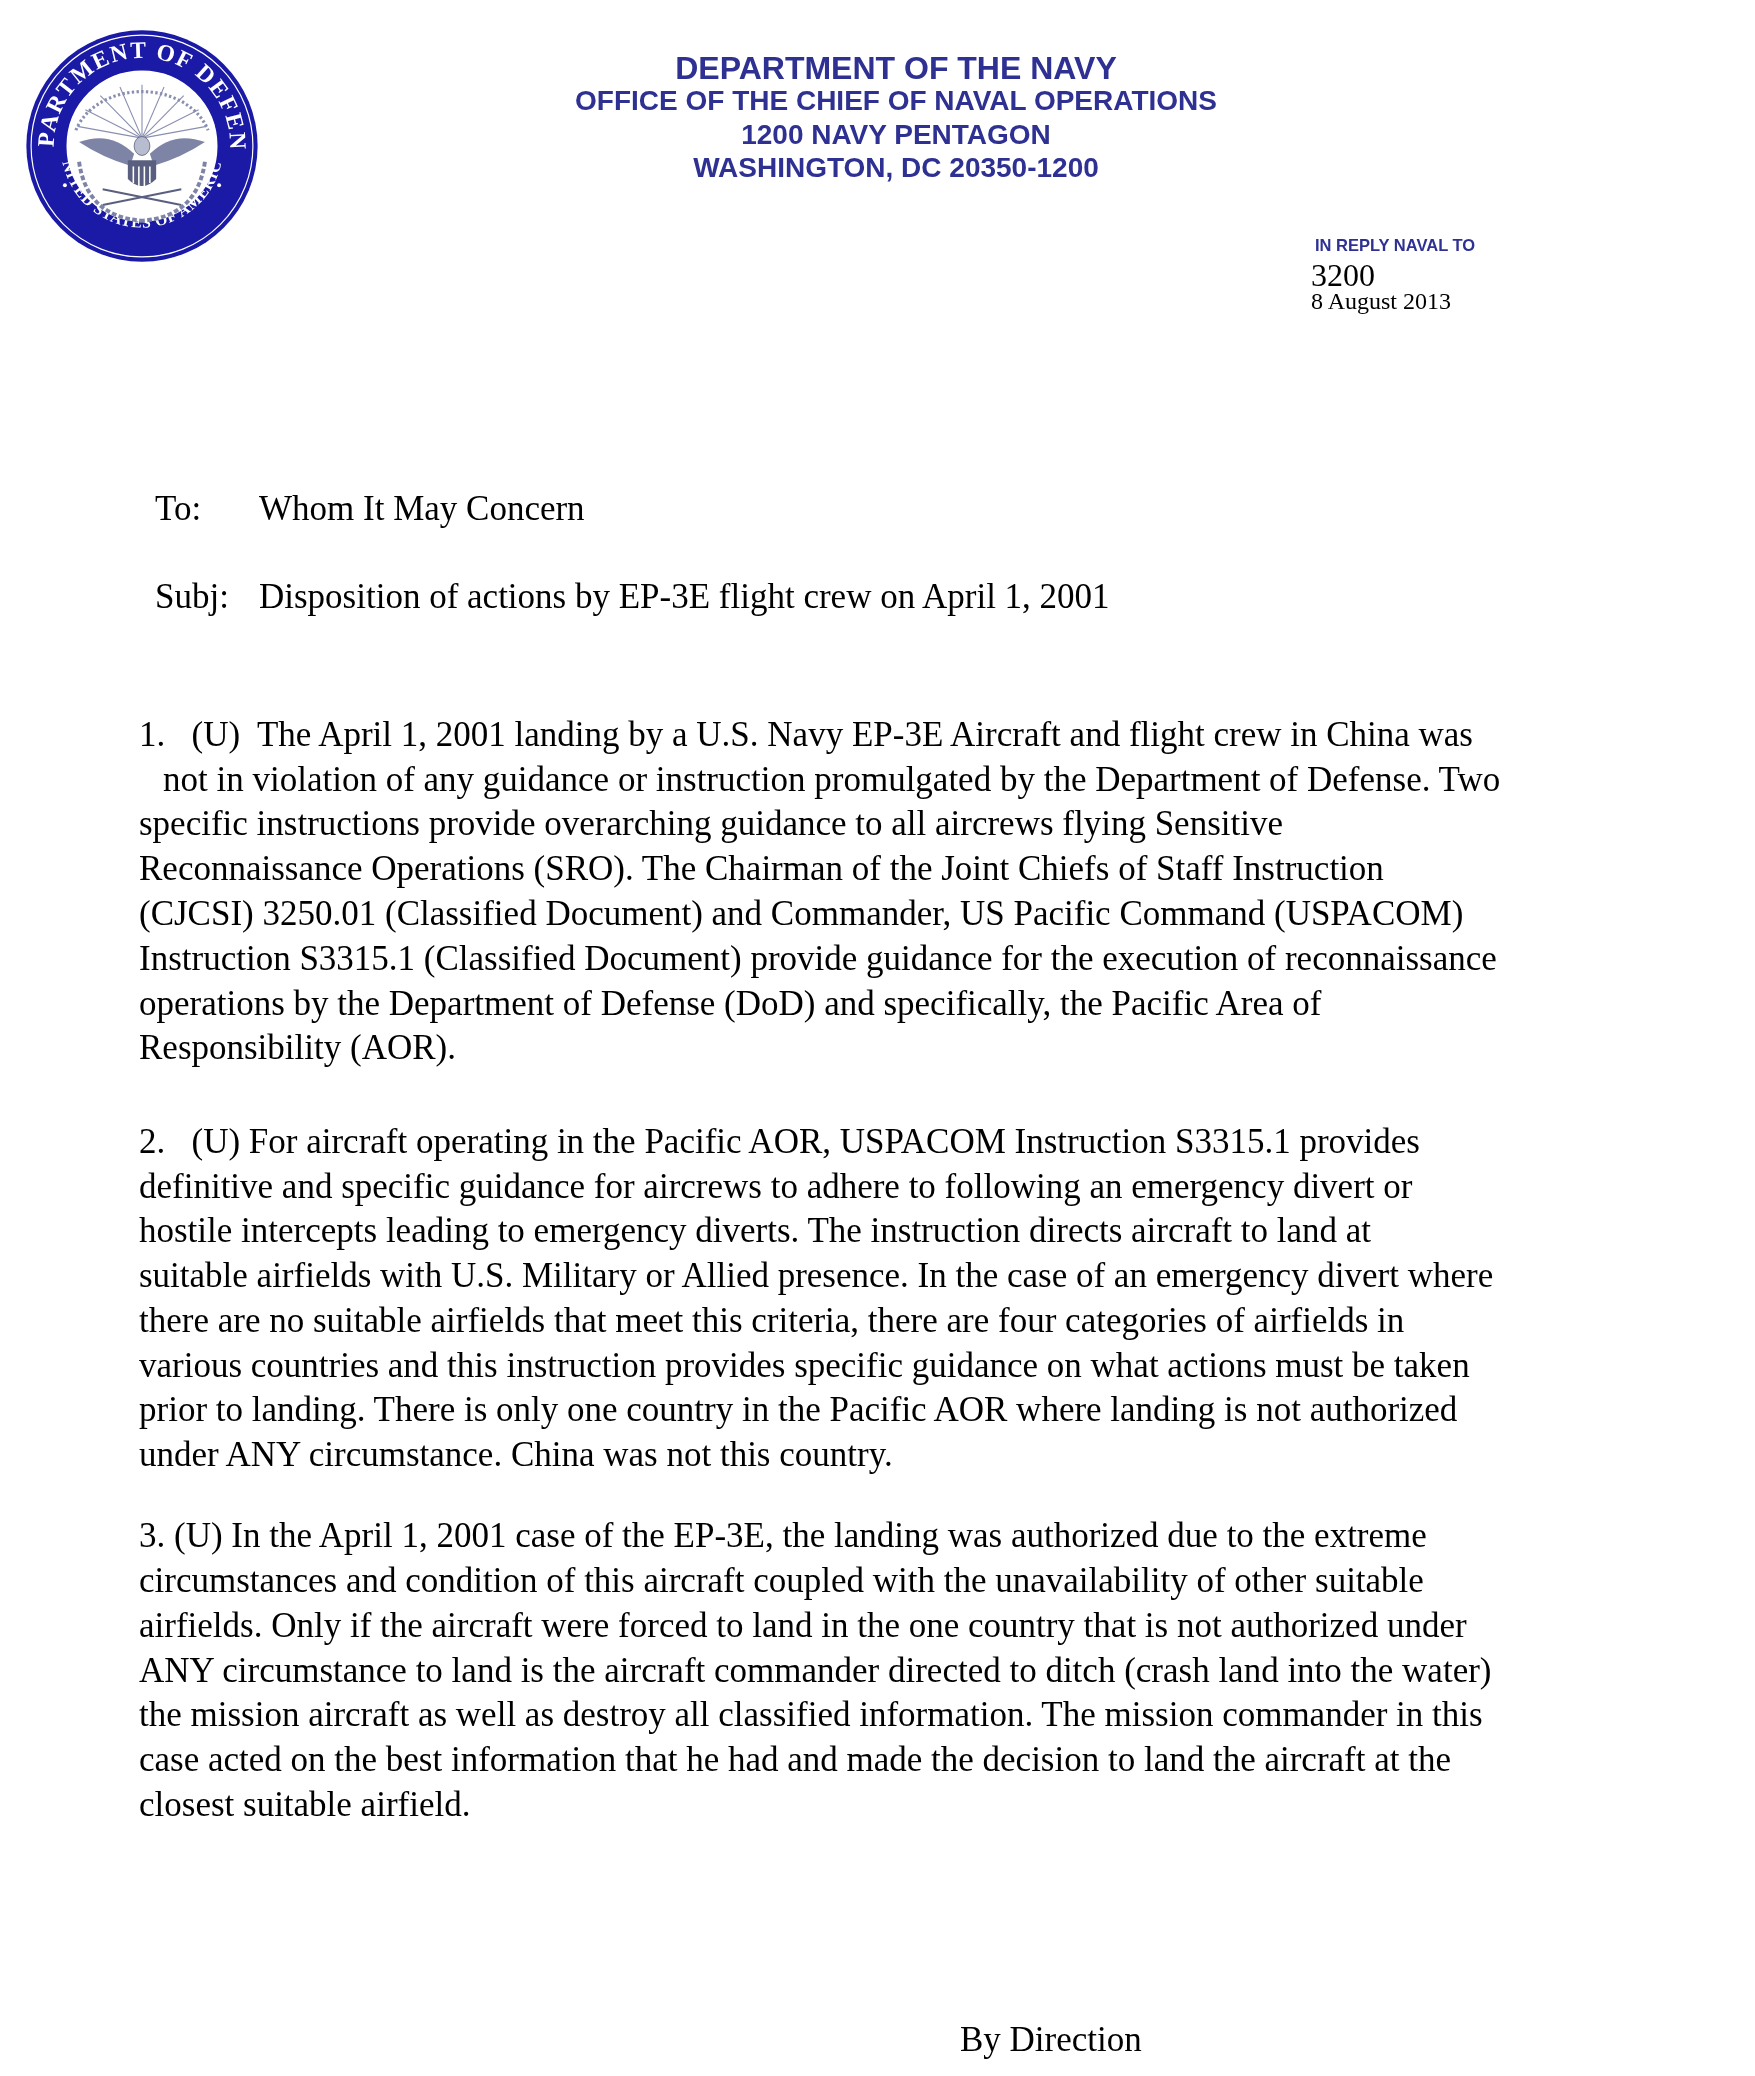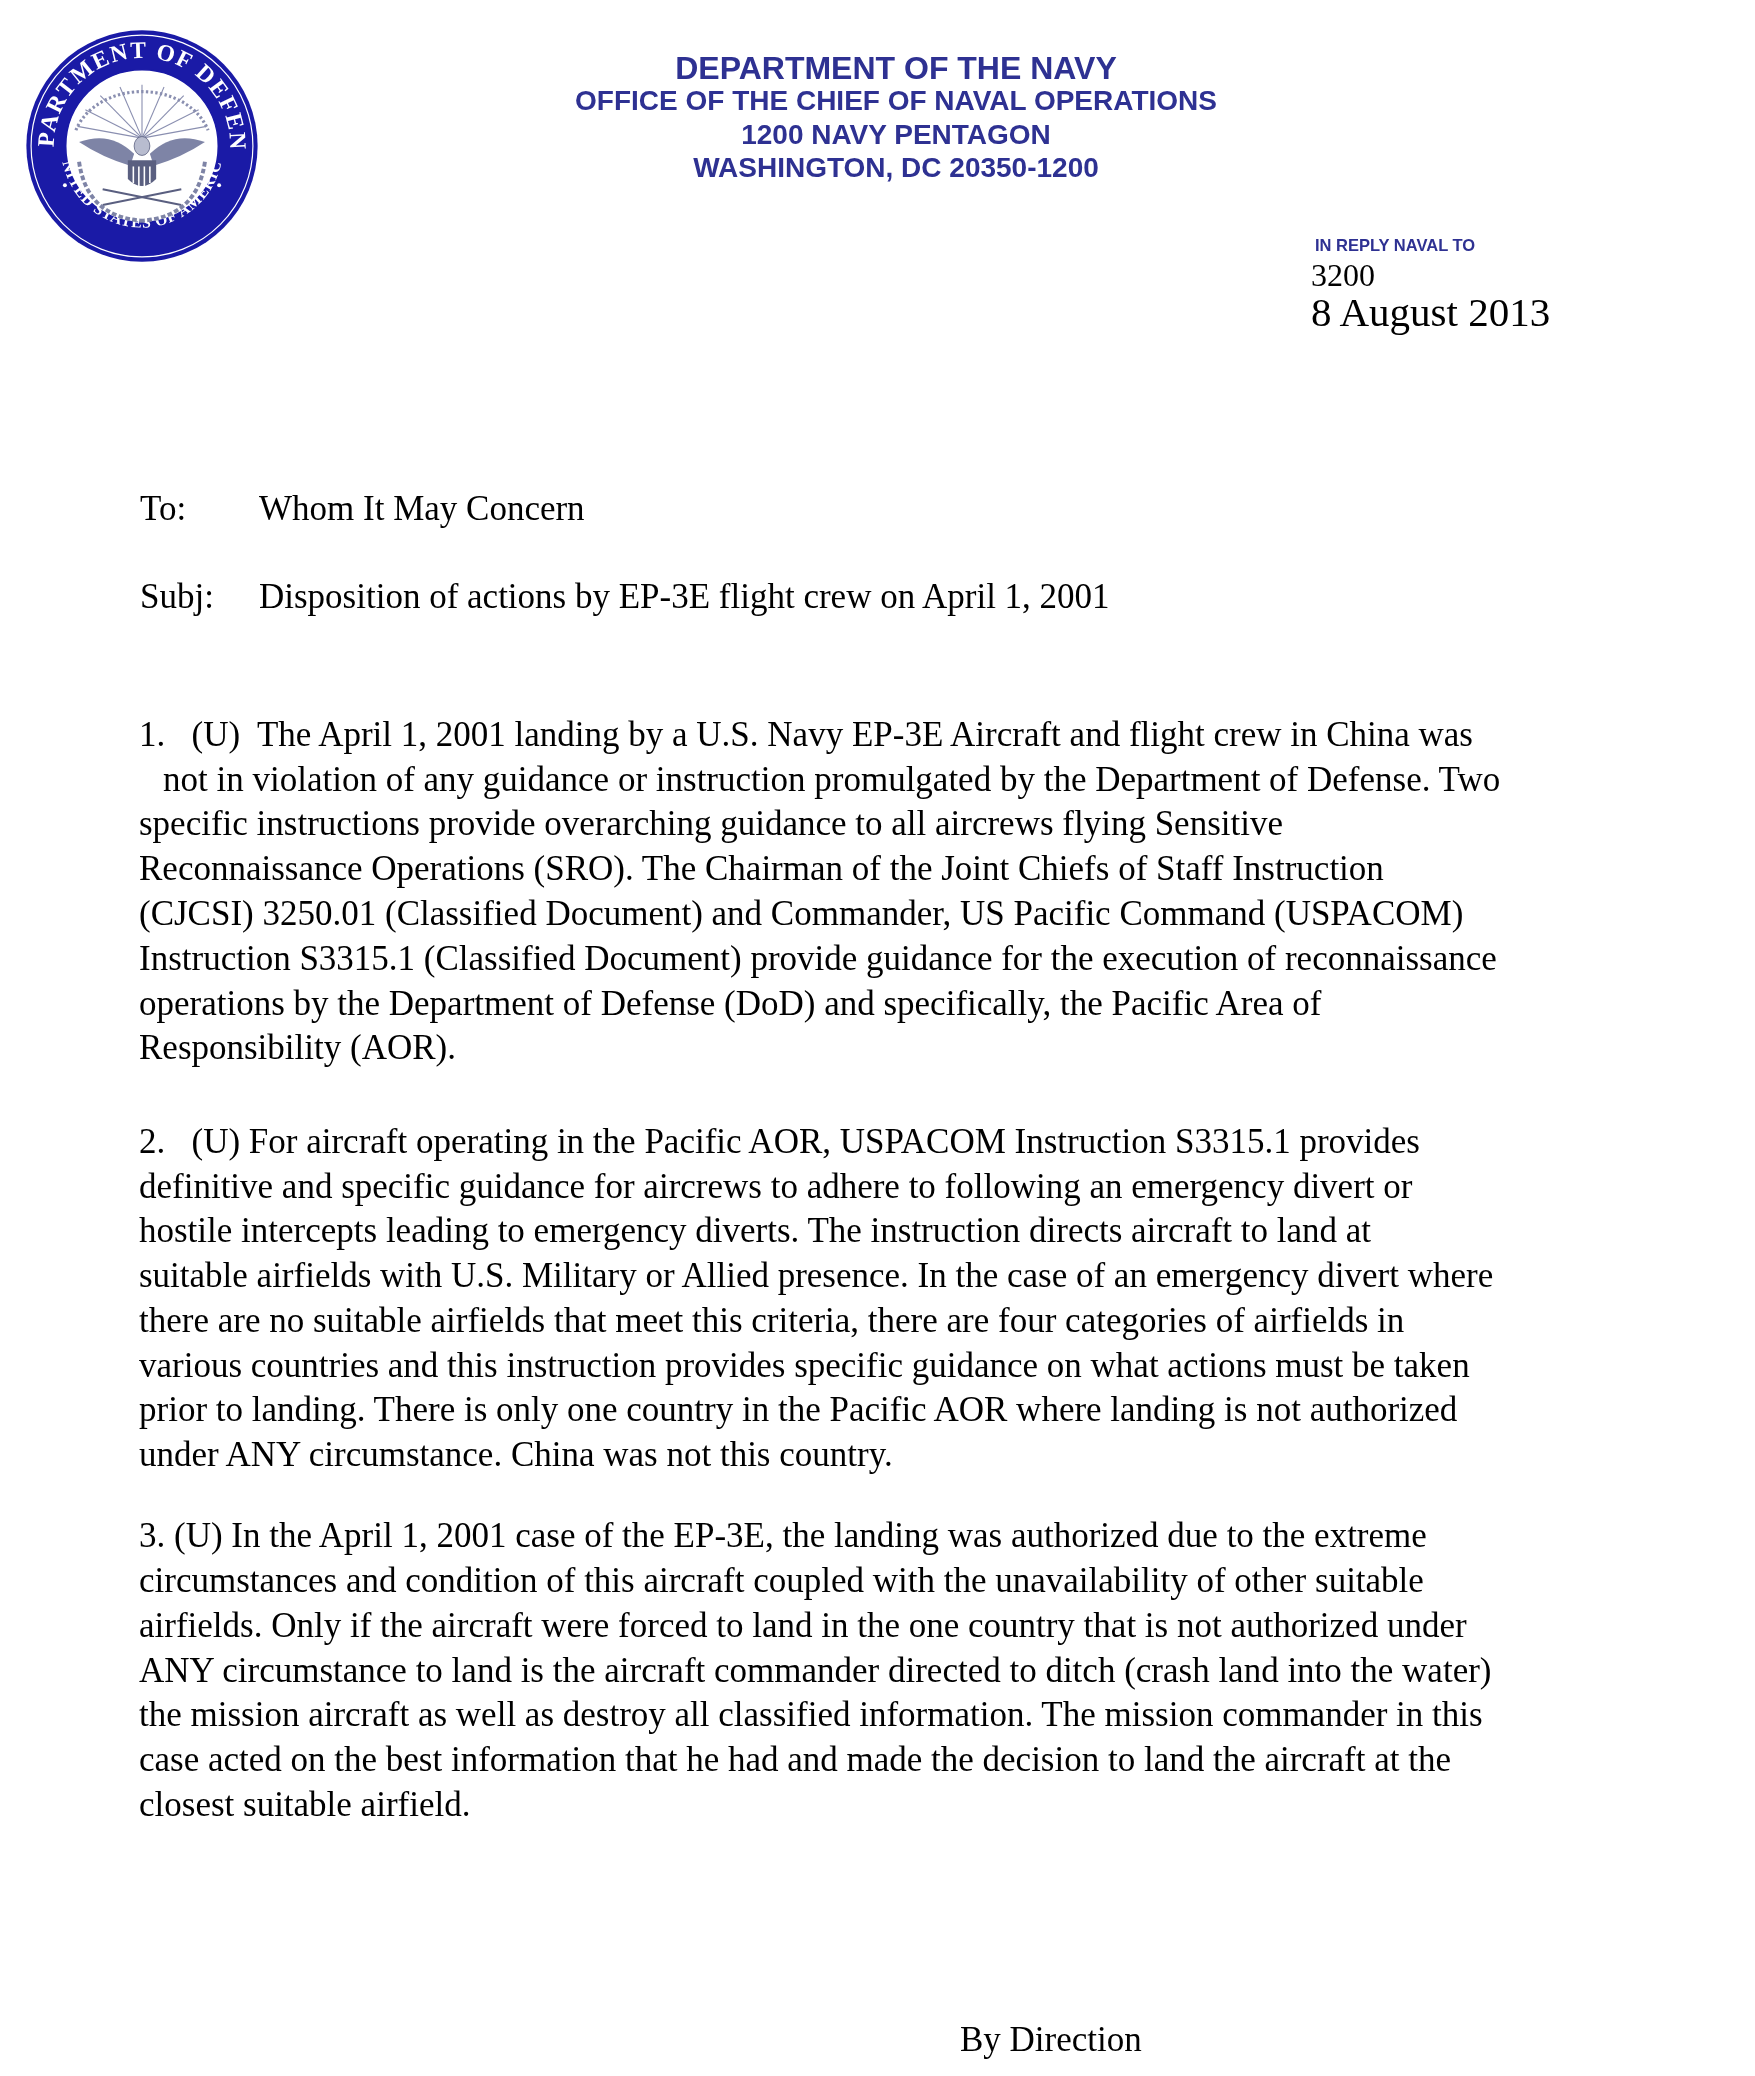--- a/index.html
+++ b/index.html
@@ -15,24 +15,24 @@
   .lh-line { position: absolute; left: 0; width: 786px; white-space: nowrap; }
   .lh-1 { top: 50px; font-size: 32px; }
   .lh-2 { top: 85px; font-size: 28px; }
   .lh-3 { top: 119px; font-size: 28px; }
   .lh-4 { top: 152px; font-size: 28px; }
 
   .reply-label { position: absolute; left: 1315px; top: 236px; font-family: "Liberation Sans", sans-serif;
     font-weight: bold; font-size: 16.5px; color: #2e3192; white-space: nowrap; }
   .serif { font-family: "Liberation Serif", serif; color: #000000; white-space: nowrap; }
   .ssic { position: absolute; left: 1311px; top: 257px; font-size: 32px; }
-  .date { position: absolute; left: 1311px; top: 288px; font-size: 41px; }
+  .date { position: absolute; left: 1311px; top: 288px; font-size: 24px; }
 
   .hdr-row { position: absolute; left: 139px; font-size: 35px; }
-  .hdr-label { position: absolute; left: 1px; text-align: right; }
+  .hdr-label { position: absolute; left: 16px; text-align: right; }
   .hdr-value { position: absolute; left: 120px; }
   .to-row { top: 489px; }
   .subj-row { top: 577px; }
 
   .body-line { position: absolute; left: 139px; font-size: 35px; line-height: 45px; height: 45px; }
 
   .signature { position: absolute; left: 960px; top: 2020px; font-size: 35px; }
 </style>
 </head>
 <body>

